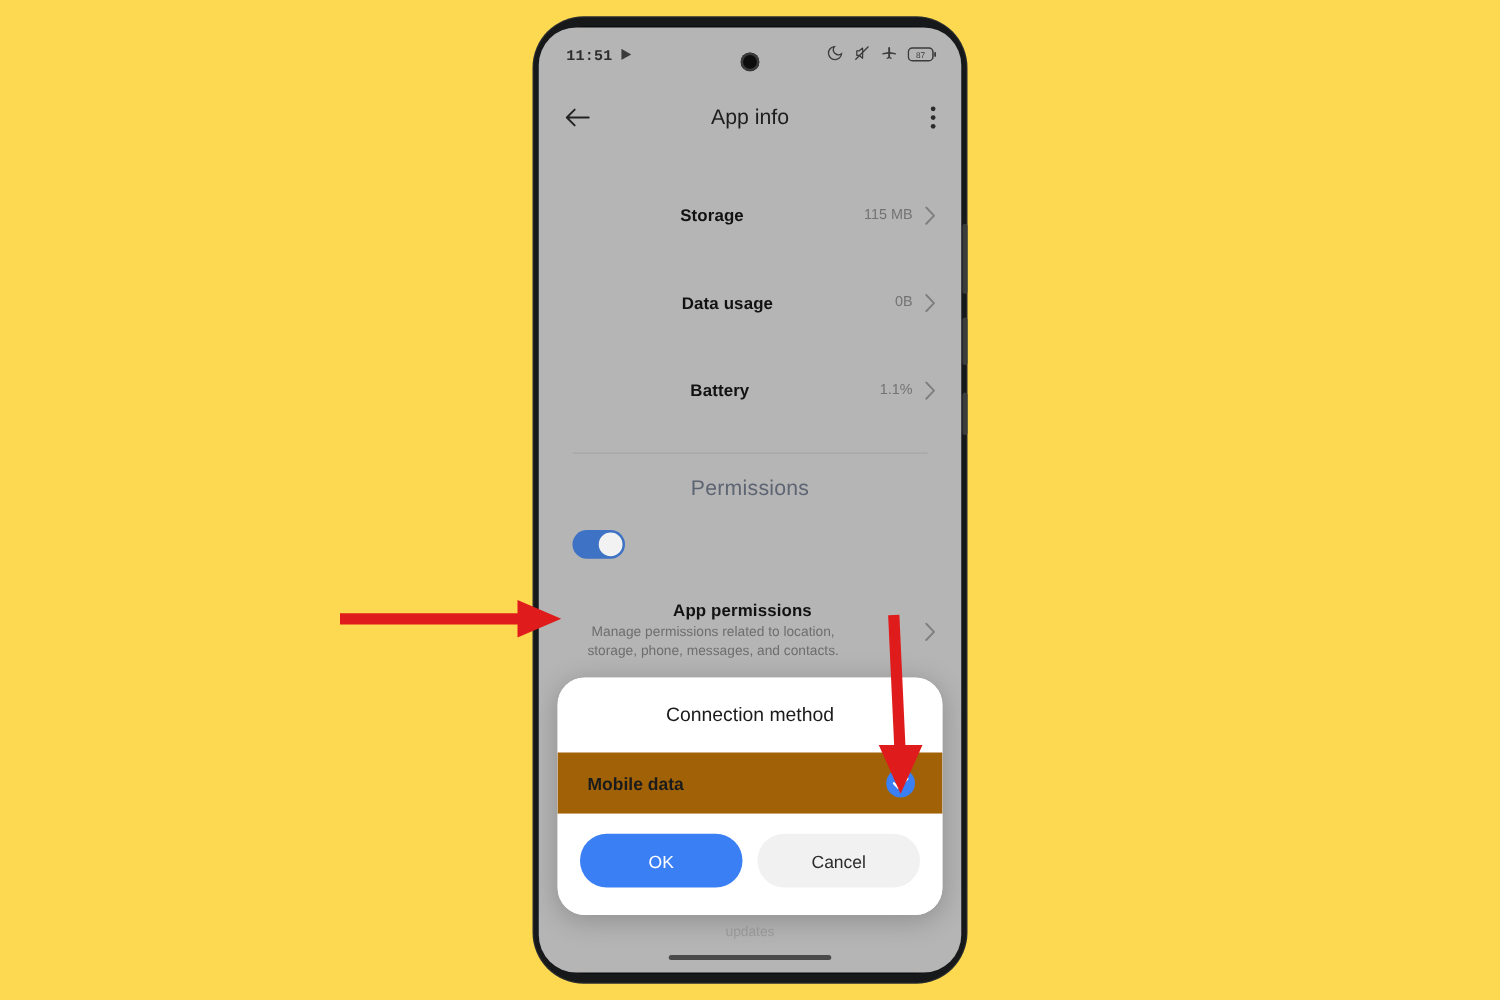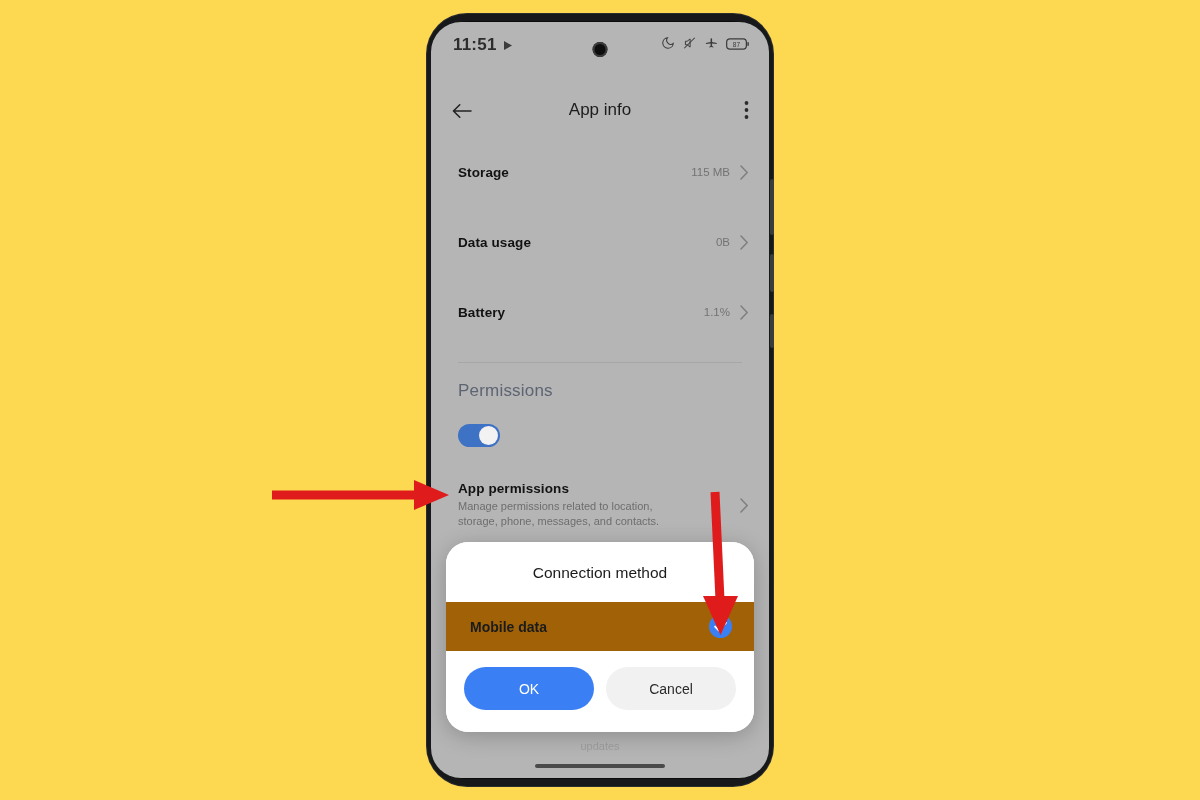--- a/index.html
+++ b/index.html
@@ -46,51 +46,51 @@
 
   
   .statusbar {
     position: relative;
     height: 46px;
     display: flex;
     align-items: center;
     padding: 0 22px;
     color: #2d2d2d;
   }
-  .status-left { display: flex; align-items: center; gap: 7px; font-size: 17px; font-weight: 600; letter-spacing: .2px;}
+  .status-left { display: flex; align-items: center; gap: 7px; font-size: 12px; font-weight: 600; letter-spacing: .2px; font-family: Liberation Mono, monospace;}
   .status-right { position: absolute; right: 20px; top: 50%; transform: translateY(-50%);
                   display: flex; align-items: center; gap: 7px; }
   .punch-hole {
     position: absolute;
     left: 50%; top: 20px; transform: translateX(-50%);
     width: 15px; height: 15px;
     border-radius: 50%;
     background: #0d0d0d;
     box-shadow: inset 0 0 0 2px #3a3a3a;
   }
   .si { display:block; }
 
   
   .appbar {
     height: 52px;
-    display: flex; align-items: flex-end;
+    display: flex; align-items: center;
     padding: 0 20px;
     position: relative;
     gap: 16px;
   }
   .appbar-title {
     position: absolute; left: 0; right: 0; text-align: center;
     font-size: 17px; color: #1d1d1d; font-weight: 400;
     pointer-events: none;
   }
   .back-btn { cursor: pointer; line-height: 0; }
   .overflow-btn { margin-left: auto; cursor: pointer; line-height: 0; z-index: 2;}
 
   
-  .content { padding: 0 0 0 0; }
+  .content { padding: 0 0 0 0; text-align: center; }
   .row {
     display: flex; align-items: center;
     padding: 0 20px 0 27px;
     min-height: 48px;
   }
   .row-text { flex: 1; padding-right: 10px; }
   .row-title {
     font-size: 13.5px; font-weight: 700; color: #121212;
     letter-spacing: .1px;
   }

